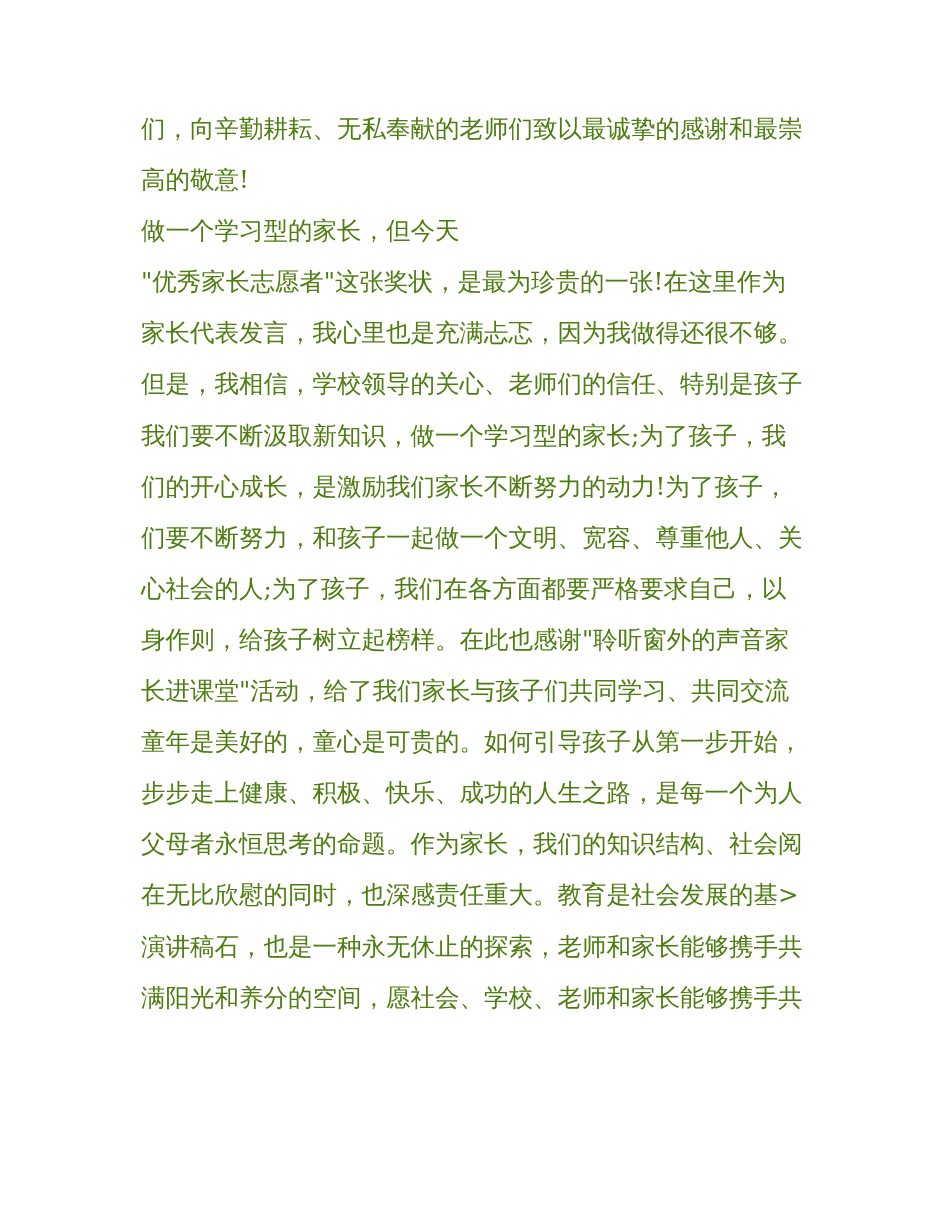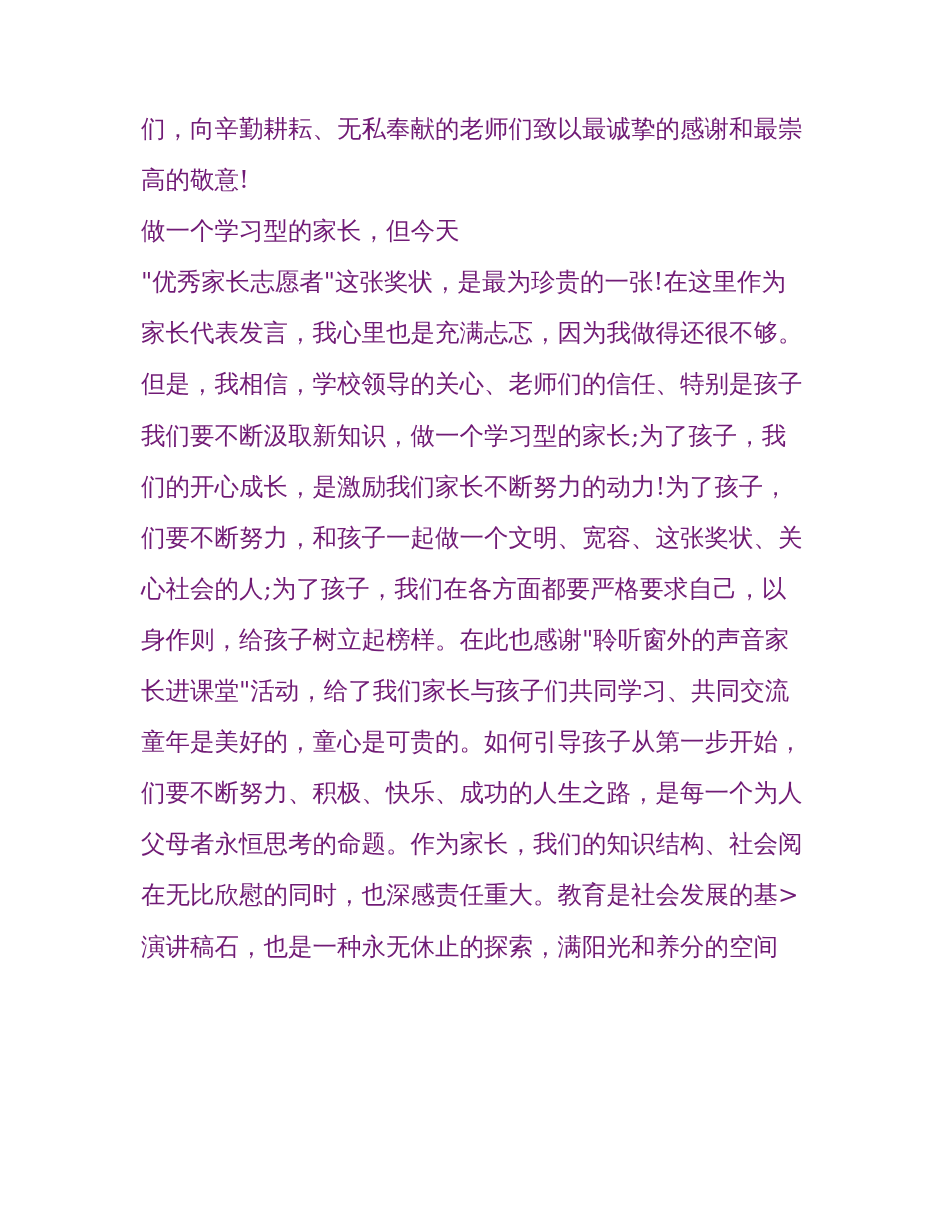--- a/index.html
+++ b/index.html
@@ -21,21 +21,21 @@
       height: 1229px;
       background: #ffffff;
     }
     .text-block {
       position: absolute;
       left: 141px;
       top: 103px;
       width: 680px;
       font-family: "DejaVu Serif", "Liberation Serif", serif;
       font-size: 24.5px;
-      color: #701a75;
+      color: #4d7c0f;
     }
     .line {
       display: block;
       height: 51.1px;
       line-height: 51.1px;
       white-space: nowrap;
       letter-spacing: 0px;
     }
   </style>
 </head>
@@ -44,23 +44,24 @@
 <div class="page">
   <div class="text-block">
     <span class="line">们，向辛勤耕耘、无私奉献的老师们致以最诚挚的感谢和最崇</span>
     <span class="line">高的敬意!</span>
     <span class="line">做一个学习型的家长，但今天</span>
     <span class="line">"优秀家长志愿者"这张奖状，是最为珍贵的一张!在这里作为</span>
     <span class="line">家长代表发言，我心里也是充满忐忑，因为我做得还很不够。</span>
     <span class="line">但是，我相信，学校领导的关心、老师们的信任、特别是孩子</span>
     <span class="line">我们要不断汲取新知识，做一个学习型的家长;为了孩子，我</span>
     <span class="line">们的开心成长，是激励我们家长不断努力的动力!为了孩子，</span>
-    <span class="line">们要不断努力，和孩子一起做一个文明、宽容、这张奖状、关</span>
+    <span class="line">们要不断努力，和孩子一起做一个文明、宽容、尊重他人、关</span>
     <span class="line">心社会的人;为了孩子，我们在各方面都要严格要求自己，以</span>
     <span class="line">身作则，给孩子树立起榜样。在此也感谢"聆听窗外的声音家</span>
     <span class="line">长进课堂"活动，给了我们家长与孩子们共同学习、共同交流</span>
     <span class="line">童年是美好的，童心是可贵的。如何引导孩子从第一步开始，</span>
-    <span class="line">们要不断努力、积极、快乐、成功的人生之路，是每一个为人</span>
+    <span class="line">步步走上健康、积极、快乐、成功的人生之路，是每一个为人</span>
     <span class="line">父母者永恒思考的命题。作为家长，我们的知识结构、社会阅</span>
     <span class="line">在无比欣慰的同时，也深感责任重大。教育是社会发展的基&gt;</span>
-    <span class="line">演讲稿石，也是一种永无休止的探索，满阳光和养分的空间</span>
+    <span class="line">演讲稿石，也是一种永无休止的探索，老师和家长能够携手共</span>
+    <span class="line">满阳光和养分的空间，愿社会、学校、老师和家长能够携手共</span>
   </div>
 </div>
 
 </body></html>

